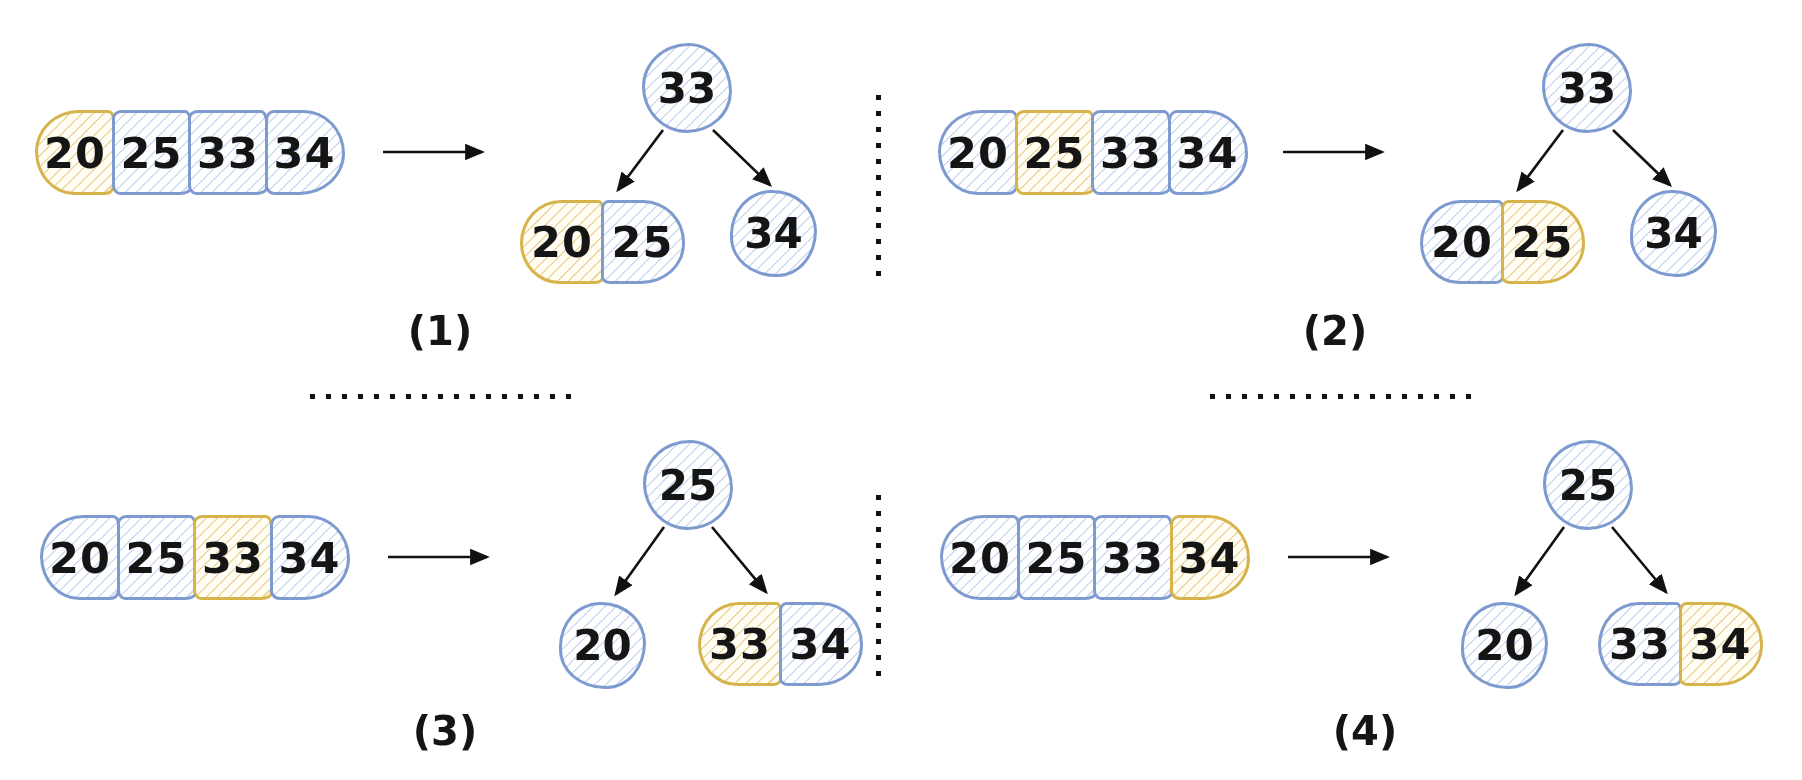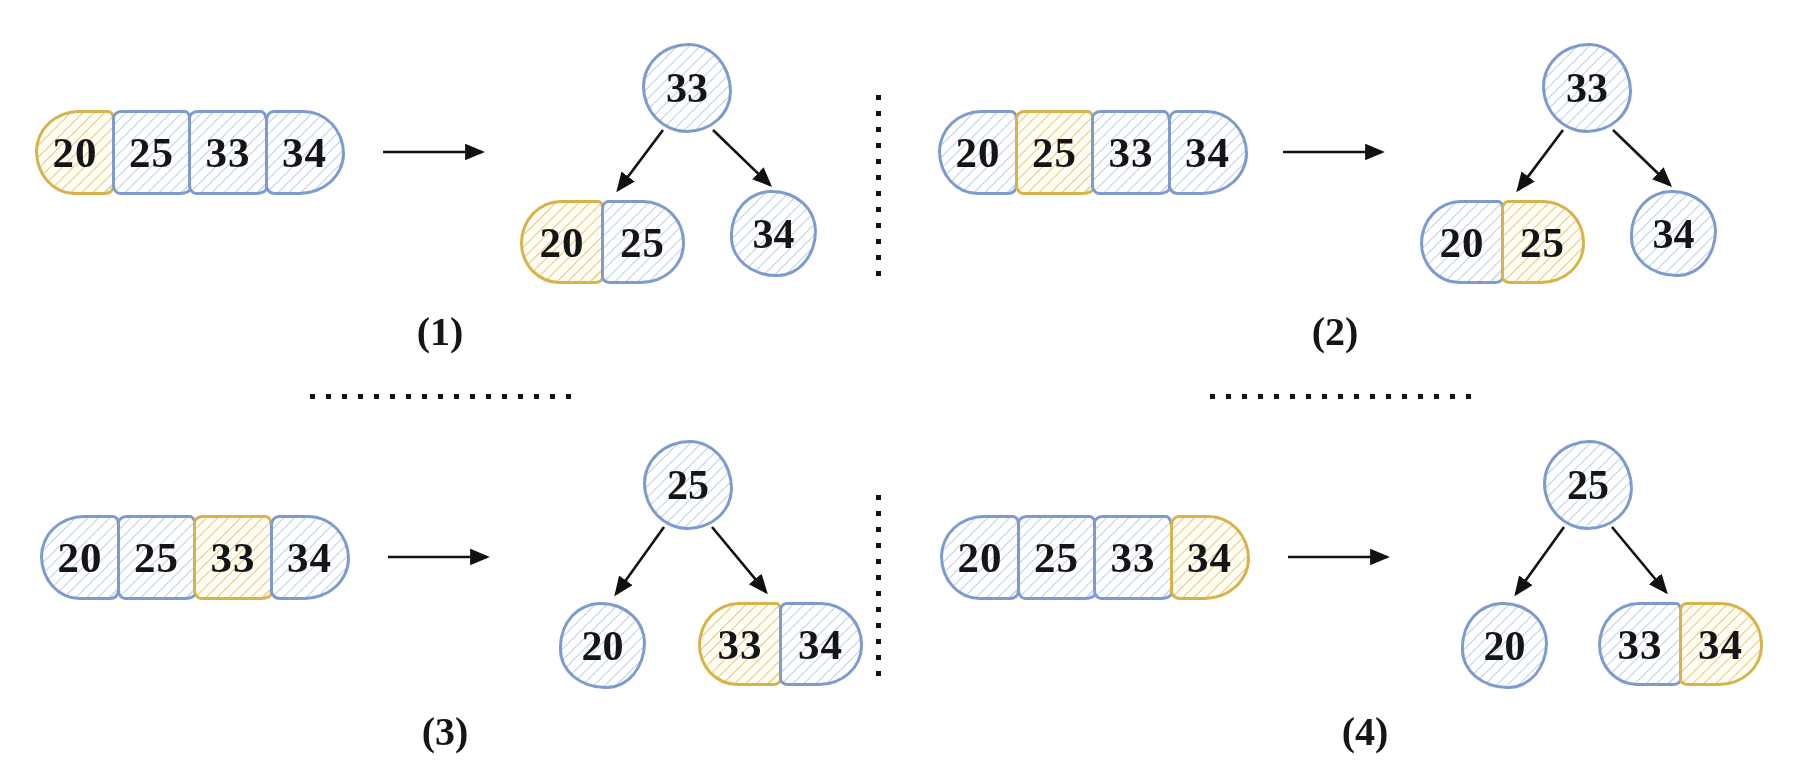--- a/index.html
+++ b/index.html
@@ -1,19 +1,19 @@
 <!DOCTYPE html>
 <html><head>
 <meta charset="utf-8">
 <style>
   * { margin:0; padding:0; box-sizing:border-box; }
   html,body { background:#ffffff; }
   body { font-family:"DejaVu Sans","Liberation Sans",sans-serif; color:#151515; }
   #canvas { position:relative; width:1802px; height:780px; background:#ffffff; overflow:hidden; }
-  .abs { position:absolute;font-family:Liberation Serif, serif; }
+  .abs { position:absolute; }
 
   
   .array, .pill { display:flex; }
   .cell {
     width:80px; height:85px;
     display:flex; align-items:center; justify-content:center;
     font-size:43px; font-weight:600; letter-spacing:1px;
     border:3.5px solid #7e9bd0;
     border-radius:10px 7px 12px 8px / 8px 12px 7px 10px;
   }

